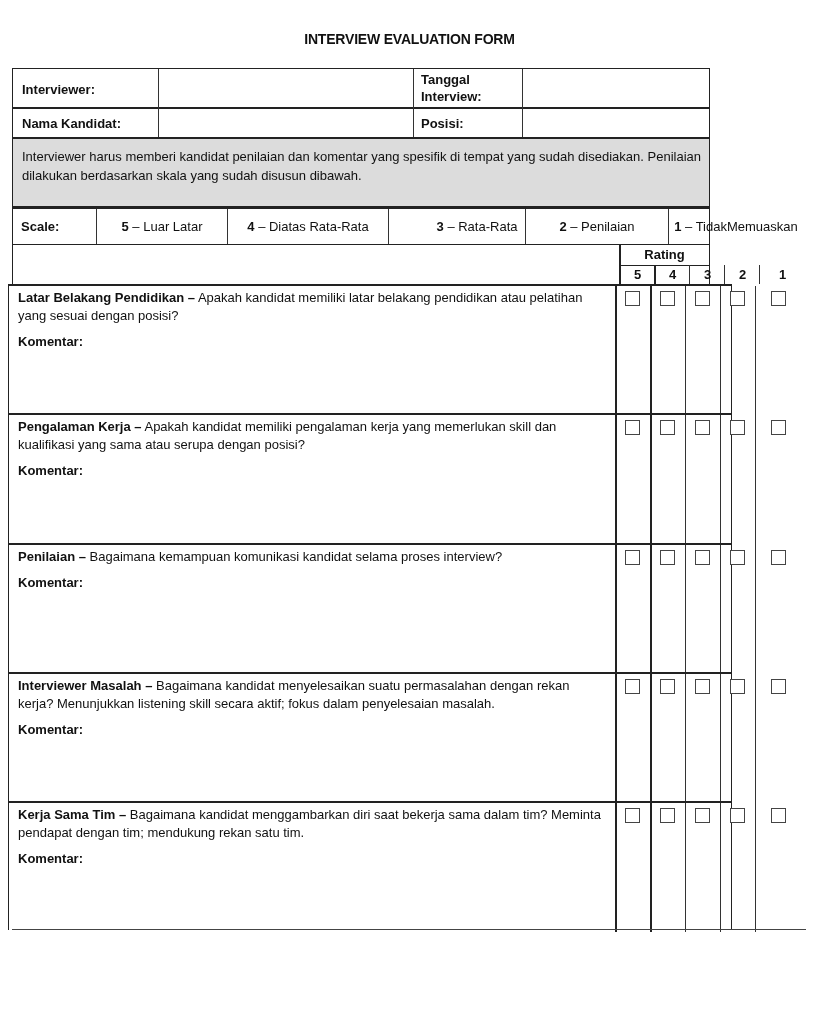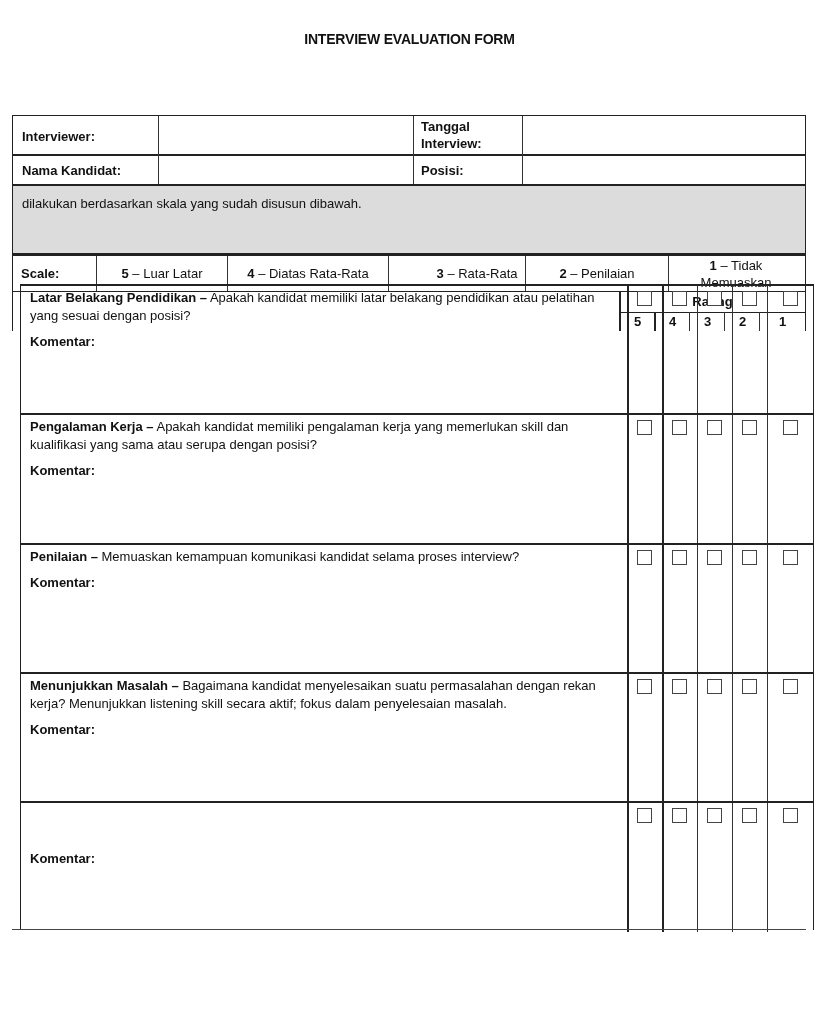--- a/index.html
+++ b/index.html
@@ -4,21 +4,21 @@
 <style>
   html, body { margin: 0; padding: 0; background: #ffffff; }
   body {
     width: 819px; height: 1024px; position: relative; overflow: hidden;
     font-family: "Liberation Sans", sans-serif; color: #111;
   }
   .title {
     position: absolute; top: 31px; left: 0; width: 819px; text-align: center;
     font-weight: bold; font-size: 14px; letter-spacing: -0.2px;
   }
-  .frame { position: absolute; left: 12px; width: 794px; box-sizing: border-box; margin-top: 47px; }
+  .frame { position: absolute; left: 12px; width: 698px; box-sizing: border-box; }
   .cell { position: absolute; box-sizing: border-box; font-size: 13px; }
   .bold { font-weight: bold; }
   
   #info { top: 68px; height: 70px; border: 1.5px solid #222; }
   #info .hl { position: absolute; left: 0; right: 0; top: 38px; border-top: 2px solid #222; }
   #info .vl { position: absolute; top: 0; bottom: 0; border-left: 1px solid #333; }
   #info .lbl { position: absolute; font-weight: bold; font-size: 13px; line-height: 17px; }
   
   #note {
     top: 137px; height: 70px; background: #dcdcdc; border: 1.5px solid #222;
@@ -30,21 +30,21 @@
   #scale { top: 207px; height: 38px; border: 1.5px solid #222; border-top: 2px solid #222; }
   #scale .sc { position: absolute; top: 0; bottom: 0; display: flex; align-items: center; justify-content: center; text-align: center; font-size: 13px; line-height: 17px; }
   #scale .sep { position: absolute; top: 0; bottom: 0; border-left: 1px solid #333; }
   
   #rhead { top: 245px; height: 39px; border-left: 1.5px solid #222; border-right: 1.5px solid #222; }
   #rhead .rlabel { position: absolute; left: 607px; right: 0; top: 0; height: 20px; text-align: center; font-weight: bold; font-size: 13px; line-height: 20px; border-bottom: 1px solid #222; }
   #rhead .num { position: absolute; top: 20px; height: 19px; text-align: center; font-weight: bold; font-size: 13px; line-height: 19px; }
   .vcol { position: absolute; border-left: 1px solid #333; }
   .vcol.thick { border-left: 2px solid #222; }
   
-  .item { position: absolute; left: 20px; width: 794px; box-sizing: border-box; border-left: 1.5px solid #222; border-right: 1.5px solid #222; border-top: 2px solid #222; }
+  .item { position: absolute; left: 8px; width: 724px; box-sizing: border-box; border-left: 1.5px solid #222; border-right: 1.5px solid #222; border-top: 2px solid #222; }
   .item .q { position: absolute; left: 9px; top: 3px; width: 590px; font-size: 13px; line-height: 18px; }
   .item .kom { position: absolute; left: 9px; font-weight: bold; font-size: 13px; }
   .cb { position: absolute; top: 5px; width: 15px; height: 15px; border: 1.5px solid #444; box-sizing: border-box; background: #fff; }
   .bottomline { position: absolute; left: 12px; width: 794px; top: 929px; border-top: 1.5px solid #444; }
 </style>
 </head>
 <body>
 
 <div class="title">INTERVIEW EVALUATION FORM</div>
 
@@ -64,20 +64,21 @@
   <div class="cell" style="left:510px; top:0; width:280px; height:38px;"></div>
 
   <div class="lbl" style="left:9px; top:46px;">Nama Kandidat:</div>
   <div class="cell" style="left:146px; top:40px; width:254px; height:28px;"></div>
 
   <div class="lbl" style="left:408px; top:46px;">Posisi:</div>
   <div class="cell" style="left:510px; top:40px; width:280px; height:28px;"></div>
 </div>
 
 <div class="frame" id="note">
+  <div style="text-align-last: justify;">Interviewer harus memberi kandidat penilaian dan komentar yang spesifik di tempat yang sudah disediakan. Penilaian</div>
   <div class="last">dilakukan berdasarkan skala yang sudah disusun dibawah.</div>
 </div>
 
 <div class="frame" id="scale">
   <div class="sc bold" style="left:8px; width:70px; justify-content:flex-start;">Scale:</div>
   <div class="sep" style="left:83px;"></div>
   <div class="sc" style="left:84px; width:130px;">
     <span><b>5</b><span> – Luar Latar</span></span>
   </div>
   <div class="sep" style="left:214px;"></div>
@@ -86,21 +87,21 @@
   </div>
   <div class="sep" style="left:375px;"></div>
   <div class="sc" style="left:396px; width:136px;text-align:right;">
     <span><b>3</b><span> – Rata-Rata</span></span>
   </div>
   <div class="sep" style="left:512px;"></div>
   <div class="sc" style="left:513px; width:142px;">
     <span><b>2</b><span> – Penilaian</span></span>
   </div>
   <div class="sep" style="left:655px;"></div>
-  <div class="sc" style="left:656px; width:134px; flex-direction:column;">
+  <div class="sc" style="left:656px; width:134px; flex-direction:row;">
     <span><b>1</b><span> – Tidak</span></span>
     <span>Memuaskan</span>
   </div>
 </div>
 
 <div class="frame" id="rhead">
   <div class="rlabel">Rating</div>
   <div class="vcol thick" style="left:606px; top:0; height:39px;"></div>
   <div class="vcol thick" style="left:641px; top:20px; height:19px;"></div>
   <div class="vcol" style="left:676px; top:20px; height:19px;"></div>
@@ -138,50 +139,51 @@
       <div class="vcol" style="left: 676px; top: 0px; height: 130px;"></div>
       <div class="vcol" style="left: 711px; top: 0px; height: 130px;"></div>
       <div class="vcol" style="left: 746px; top: 0px; height: 130px;"></div>
       <div class="cb" style="left: 616px;"></div>
       <div class="cb" style="left: 651px;"></div>
       <div class="cb" style="left: 686px;"></div>
       <div class="cb" style="left: 721px;"></div>
       <div class="cb" style="left: 762px;"></div>
     </div>
     <div class="item" style="top: 543px; height: 129px;">
-      <div class="q"><b>Penilaian –</b><span> Memuaskan kemampuan komunikasi kandidat selama proses interview?</span></div>
+      <div class="q"><b>Penilaian –</b><span> Bagaimana kemampuan komunikasi kandidat selama proses interview?</span></div>
       <div class="kom" style="top: 30px;">Komentar:</div>
       <div style="position: absolute; left: 9px; top: 50px; width: 585px; bottom: 6px;"></div>
       <div class="vcol thick" style="left: 606px; top: 0px; height: 129px;"></div>
       <div class="vcol thick" style="left: 641px; top: 0px; height: 129px;"></div>
       <div class="vcol" style="left: 676px; top: 0px; height: 129px;"></div>
       <div class="vcol" style="left: 711px; top: 0px; height: 129px;"></div>
       <div class="vcol" style="left: 746px; top: 0px; height: 129px;"></div>
       <div class="cb" style="left: 616px;"></div>
       <div class="cb" style="left: 651px;"></div>
       <div class="cb" style="left: 686px;"></div>
       <div class="cb" style="left: 721px;"></div>
       <div class="cb" style="left: 762px;"></div>
     </div>
     <div class="item" style="top: 672px; height: 129px;">
-      <div class="q"><b>Menunjukkan Masalah –</b><span> Bagaimana kandidat menyelesaikan suatu permasalahan dengan rekan kerja? Menunjukkan listening skill secara aktif; fokus dalam penyelesaian masalah.</span></div>
+      <div class="q"><b>Interviewer Masalah –</b><span> Bagaimana kandidat menyelesaikan suatu permasalahan dengan rekan kerja? Menunjukkan listening skill secara aktif; fokus dalam penyelesaian masalah.</span></div>
       <div class="kom" style="top: 48px;">Komentar:</div>
       <div style="position: absolute; left: 9px; top: 68px; width: 585px; bottom: 6px;"></div>
       <div class="vcol thick" style="left: 606px; top: 0px; height: 129px;"></div>
       <div class="vcol thick" style="left: 641px; top: 0px; height: 129px;"></div>
       <div class="vcol" style="left: 676px; top: 0px; height: 129px;"></div>
       <div class="vcol" style="left: 711px; top: 0px; height: 129px;"></div>
       <div class="vcol" style="left: 746px; top: 0px; height: 129px;"></div>
       <div class="cb" style="left: 616px;"></div>
       <div class="cb" style="left: 651px;"></div>
       <div class="cb" style="left: 686px;"></div>
       <div class="cb" style="left: 721px;"></div>
       <div class="cb" style="left: 762px;"></div>
     </div>
     <div class="item" style="top: 801px; height: 129px;">
+      <div class="q"><b>Kerja Sama Tim –</b><span> Bagaimana kandidat menggambarkan diri saat bekerja sama dalam tim? Meminta pendapat dengan tim; mendukung rekan satu tim.</span></div>
       <div class="kom" style="top: 48px;">Komentar:</div>
       <div style="position: absolute; left: 9px; top: 68px; width: 585px; bottom: 6px;"></div>
       <div class="vcol thick" style="left: 606px; top: 0px; height: 129px;"></div>
       <div class="vcol thick" style="left: 641px; top: 0px; height: 129px;"></div>
       <div class="vcol" style="left: 676px; top: 0px; height: 129px;"></div>
       <div class="vcol" style="left: 711px; top: 0px; height: 129px;"></div>
       <div class="vcol" style="left: 746px; top: 0px; height: 129px;"></div>
       <div class="cb" style="left: 616px;"></div>
       <div class="cb" style="left: 651px;"></div>
       <div class="cb" style="left: 686px;"></div>

